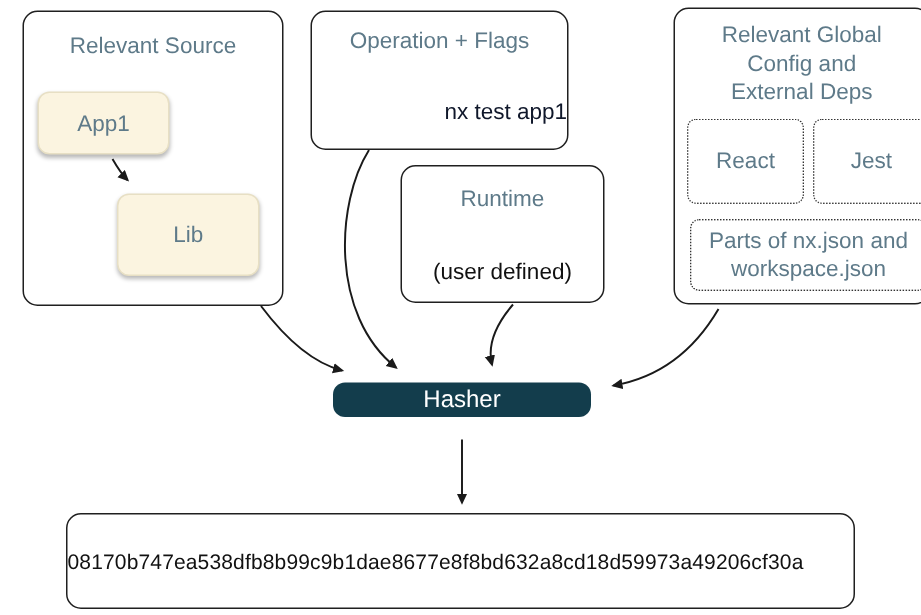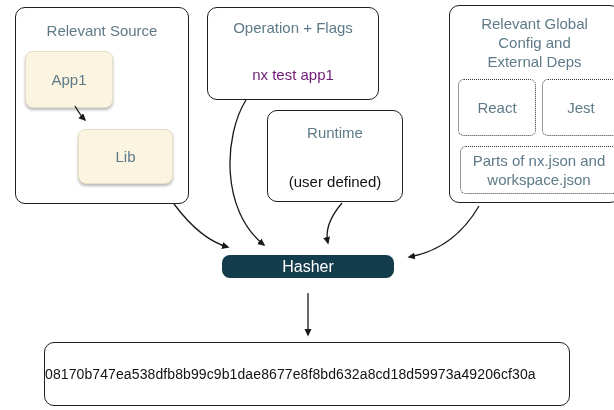--- a/index.html
+++ b/index.html
@@ -20,42 +20,42 @@
     line-height:19px;
     text-align:center;
   }
 
   .panel-source{left:3px;top:7px;width:174px;height:197px;}
   .panel-source .panel-title{margin-top:13px;}
 
   .panel-operation{left:195px;top:7px;width:172px;height:93px;}
   .panel-operation .panel-title{margin-top:10px;}
   .command-text{
-    margin-top:29px;text-align:center;color:#701a75;font-size:15px;
+    margin-top:29px;text-align:right;color:#0f172a;font-size:15px;
   }
 
   .panel-runtime{left:255px;top:110px;width:136px;height:92px;}
   .panel-runtime .panel-title{margin-top:12px;}
   .runtime-value{margin-top:31px;text-align:center;color:#111;font-size:15px;}
 
   .panel-global{left:437px;top:5px;width:171px;height:198px;}
   .panel-global .panel-title{margin:8px auto 0 auto;max-width:120px;}
 
   .node{
     position:absolute;
     background:var(--node-fill,#fbf4e0);
     border:1px solid #e7dfc4;
     border-radius:8px;
     box-shadow:0 2px 3px rgba(0,0,0,0.28);
     display:flex;align-items:center;justify-content:center;
     color:var(--heading,#5e7a89);
     font-size:15px;
     box-sizing:border-box;
   }
-  .node-app{left:9px;top:43px;width:88px;height:57px;align-items:center;}
+  .node-app{left:9px;top:53px;width:88px;height:42px;align-items:center;}
   .node-lib{left:62px;top:121px;width:95px;height:55px;}
 
   .dotted{
     position:absolute;
     background:#fff;
     border:1.5px dotted #333;
     border-radius:6px;
     display:flex;align-items:center;justify-content:center;
     color:var(--heading,#5e7a89);
     font-size:15px;

